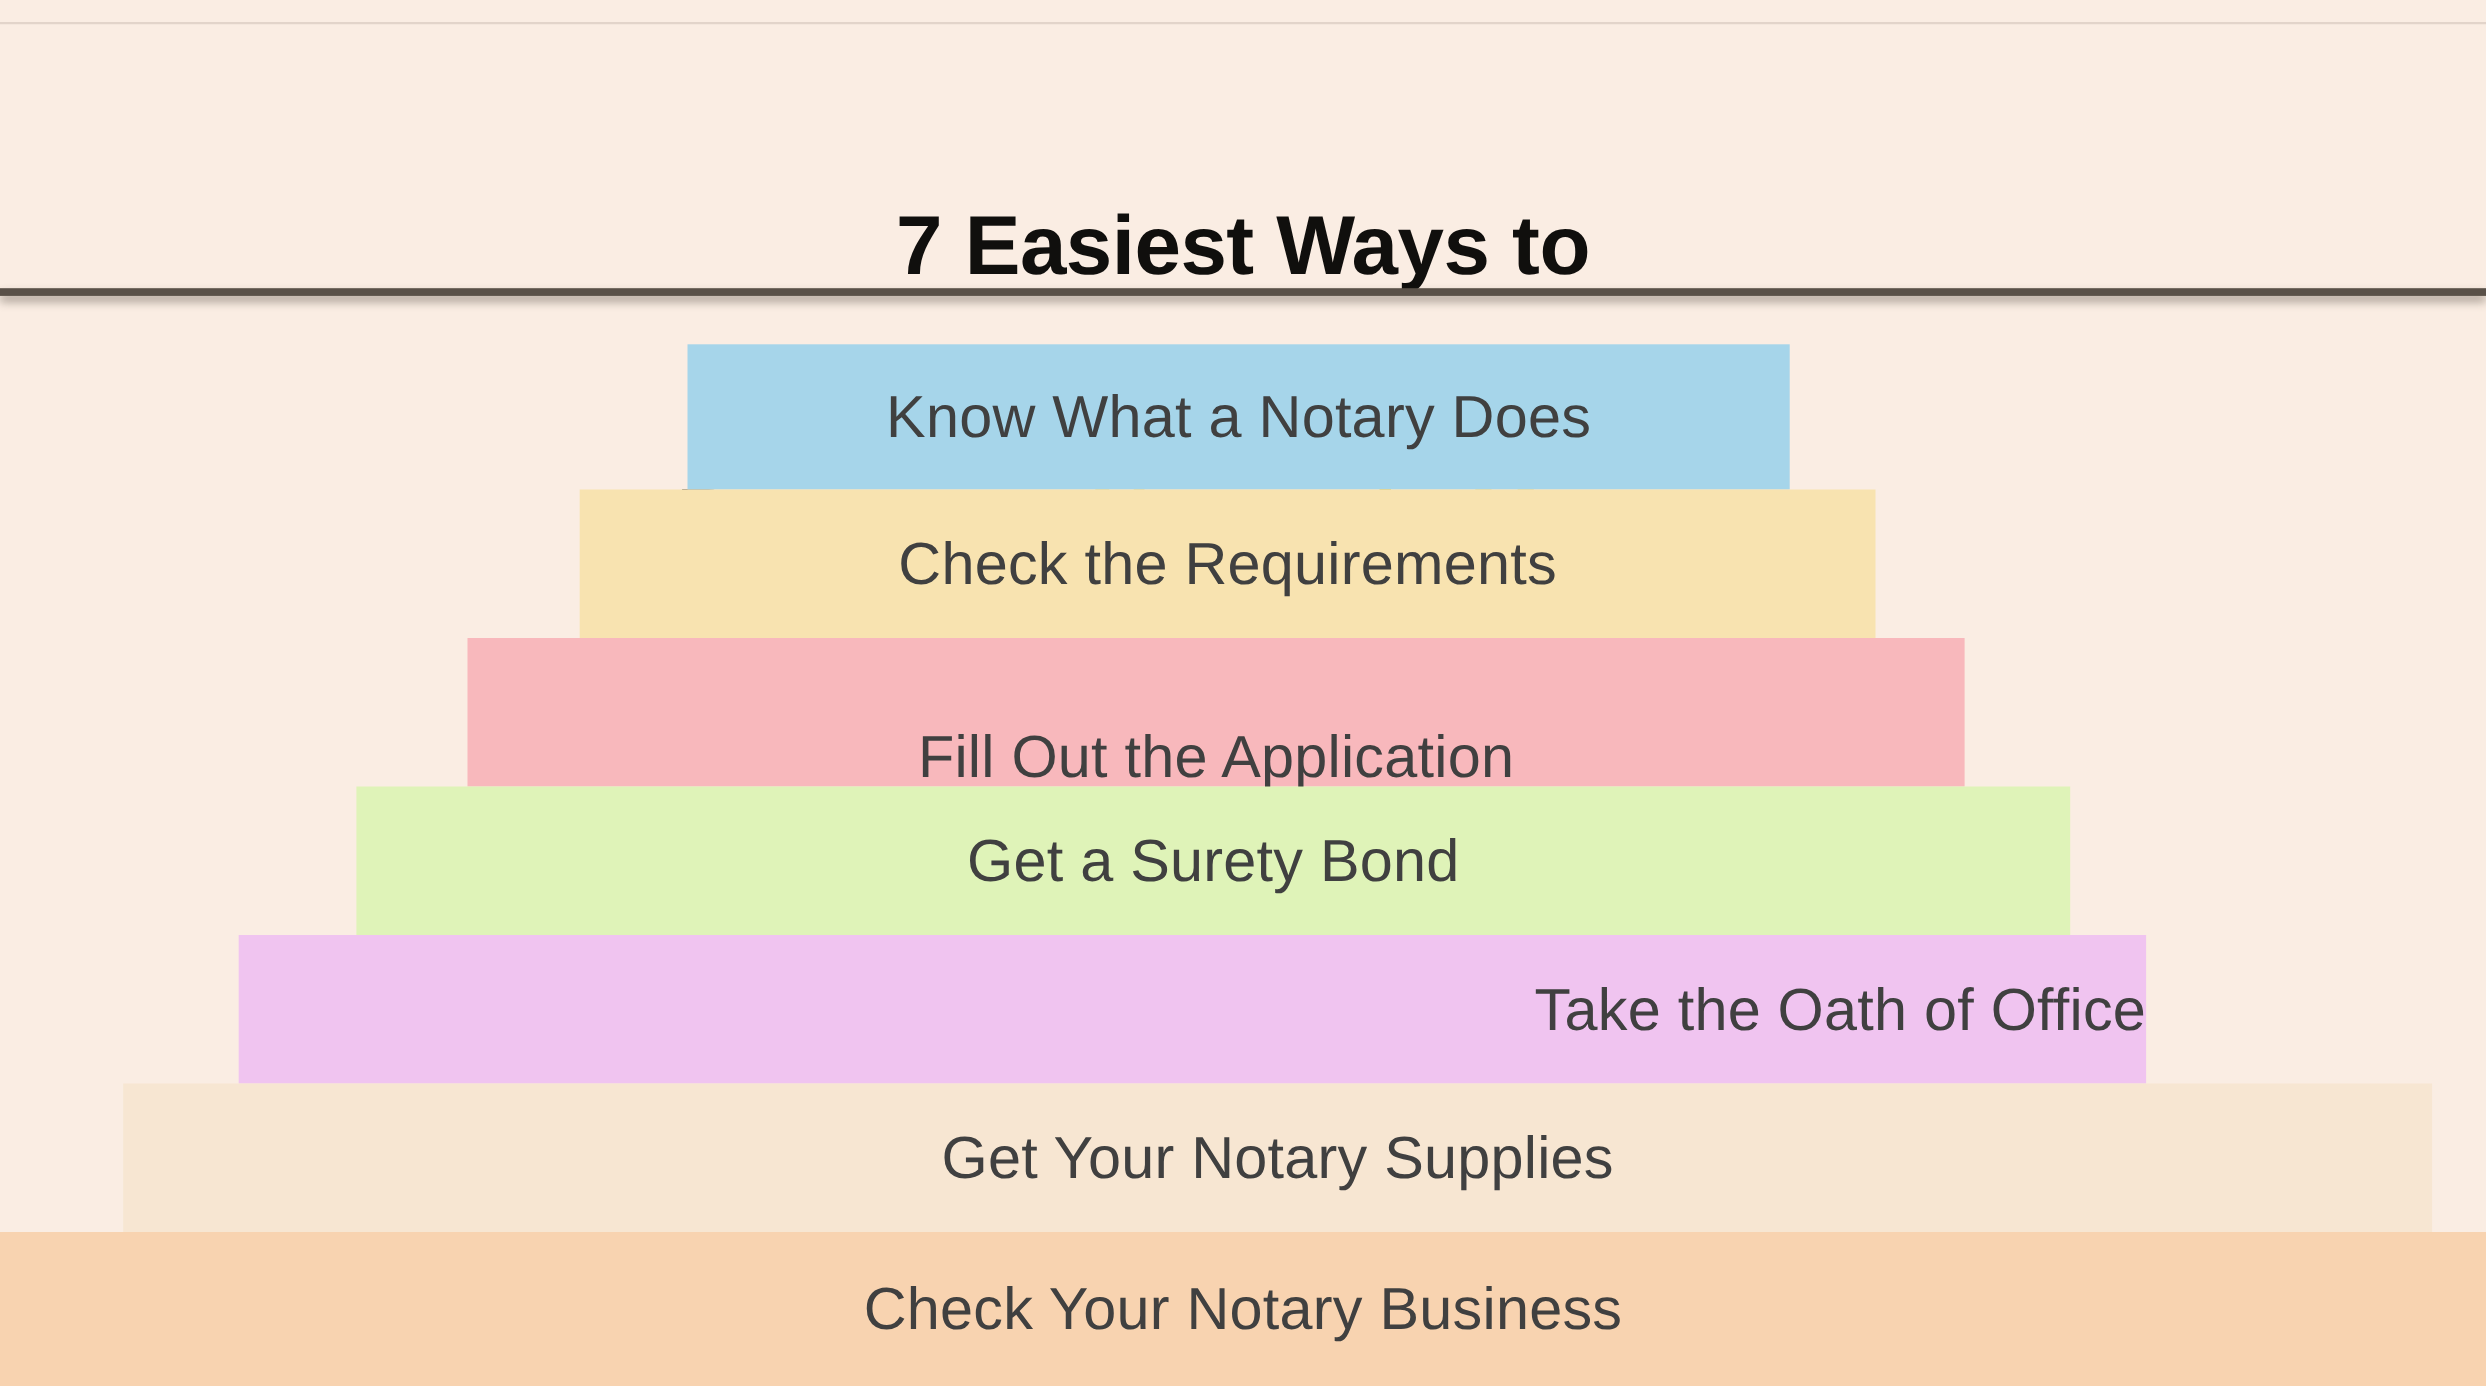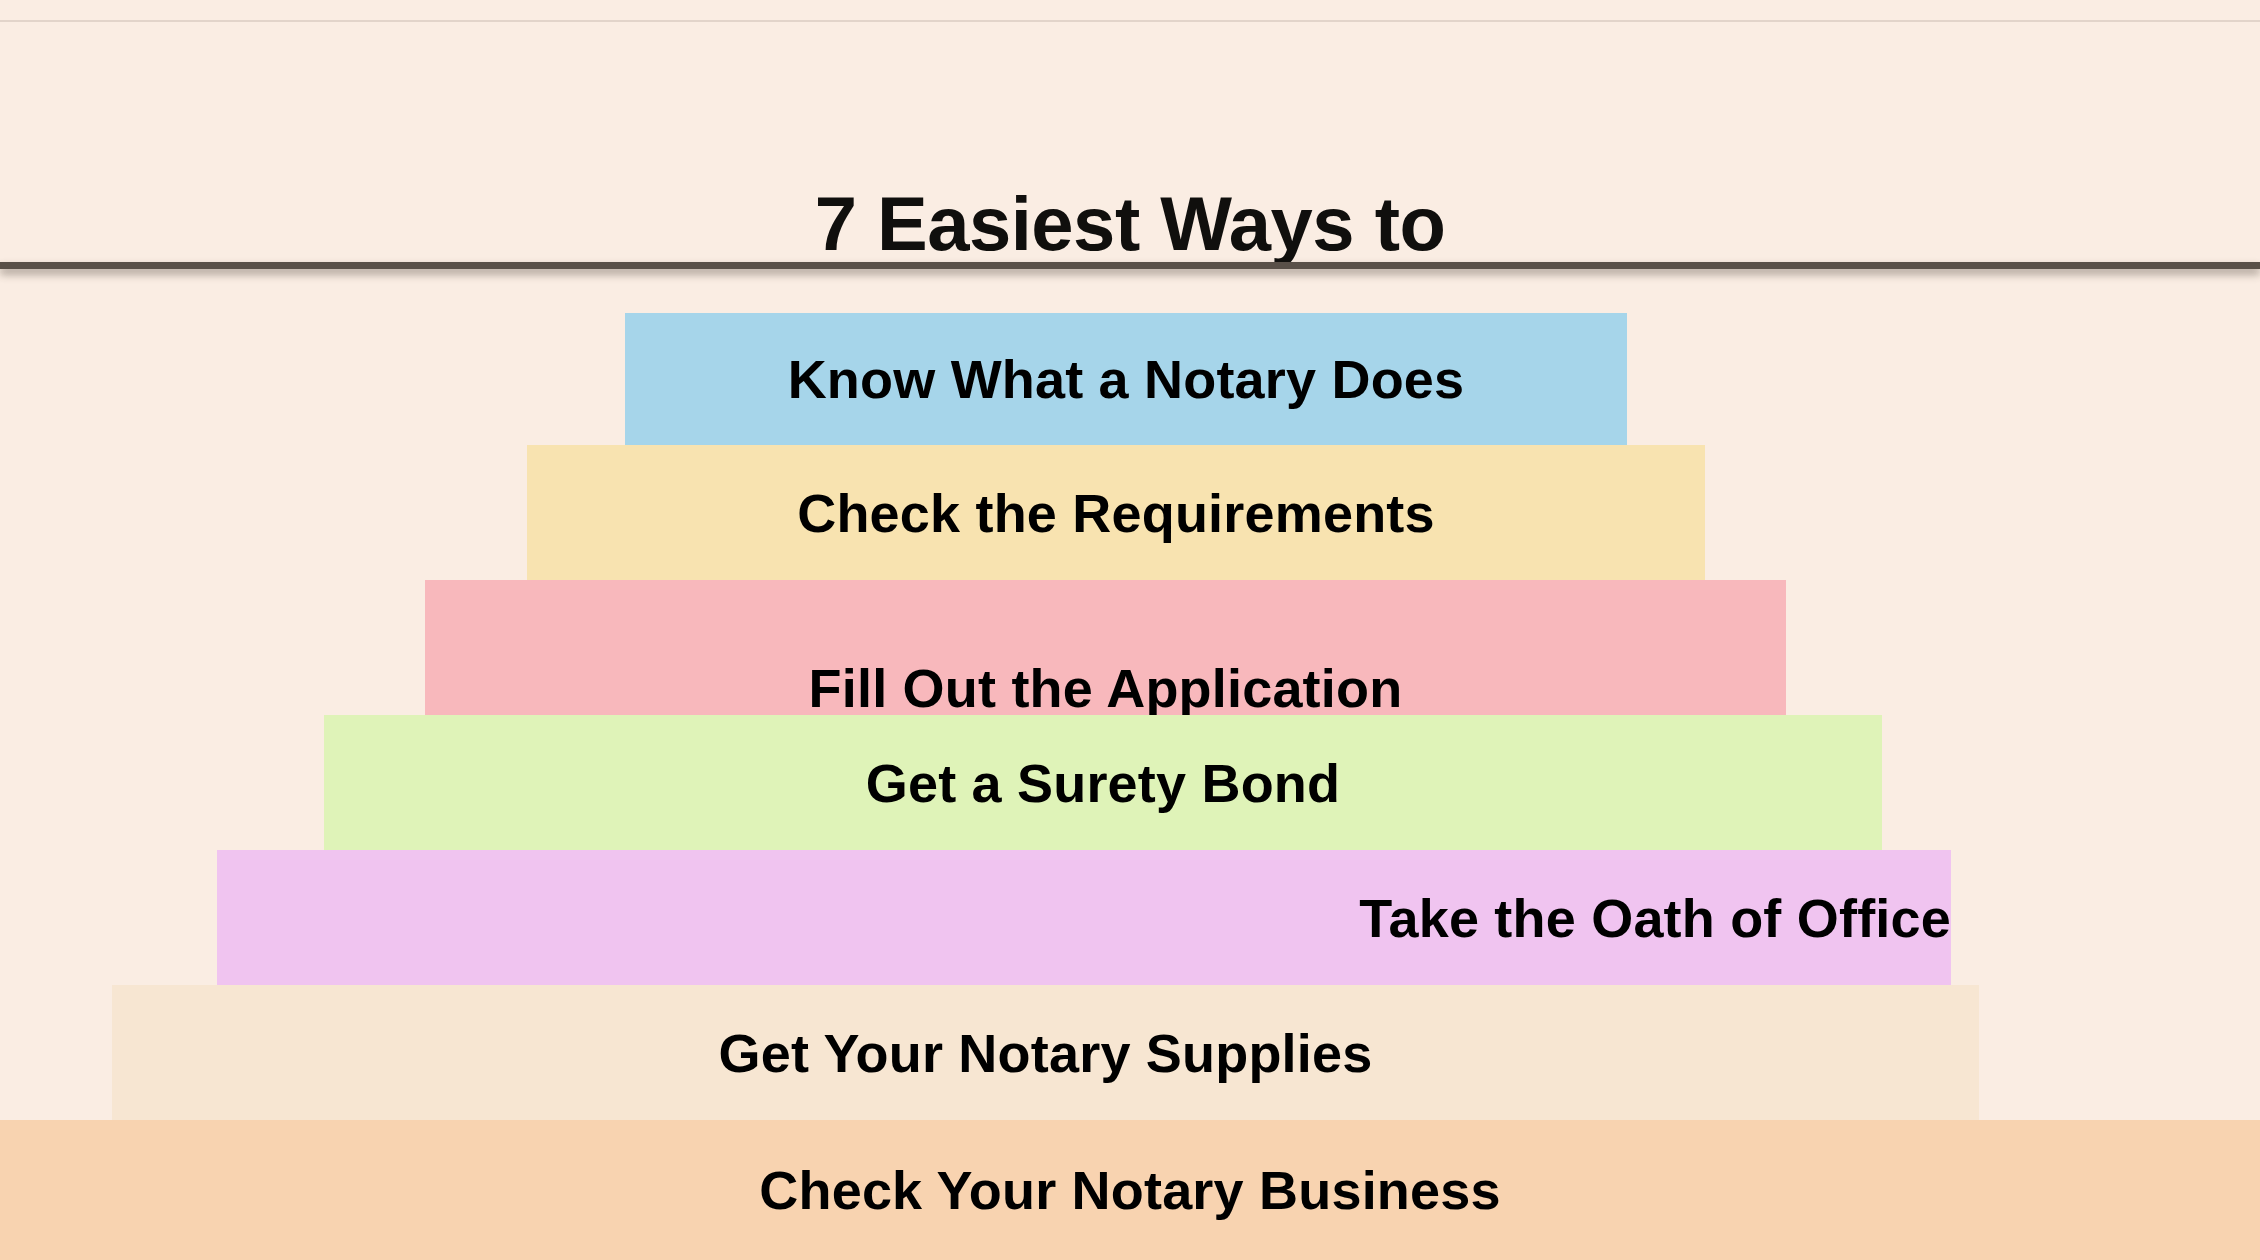--- a/index.html
+++ b/index.html
@@ -84,36 +84,36 @@
   }
   .step {
     position: absolute;
     display: flex;
     align-items: center;
     justify-content: center;
     box-sizing: border-box;
   }
   .step-label {
     font-family: "Liberation Sans", sans-serif;
-    font-weight: bold;
+    font-weight: normal;
     font-size: 54px;
     line-height: 1;
     letter-spacing: 0.2px;
-    color: #000000;
+    color: #404040;
     text-align: center;
     white-space: nowrap;
   }
 
   
   .step-1 { left: 625px;  top: 45px;  width: 1002px; height: 132px; }
   .step-2 { left: 527px;  top: 177px; width: 1178px; height: 135px; }
   .step-3 { left: 425px;  top: 312px; width: 1361px; height: 135px; }
   .step-4 { left: 324px;  top: 447px; width: 1558px; height: 135px; }
   .step-5 { left: 217px;  top: 582px; width: 1734px; height: 135px; }
-  .step-6 { left: 112px;  top: 717px; width: 1867px; height: 135px; align-items: center; }
+  .step-6 { left: 112px;  top: 717px; width: 2099px; height: 135px; align-items: center; }
   .step-7 { left: 0px;    top: 852px; width: 2260px; height: 140px; }
 </style>
 </head>
 <body>
 
 <div id="infographic" style="background-color: rgb(250, 237, 227);">
 
   <div class="header">
     <div class="header-hairline"></div>
 

